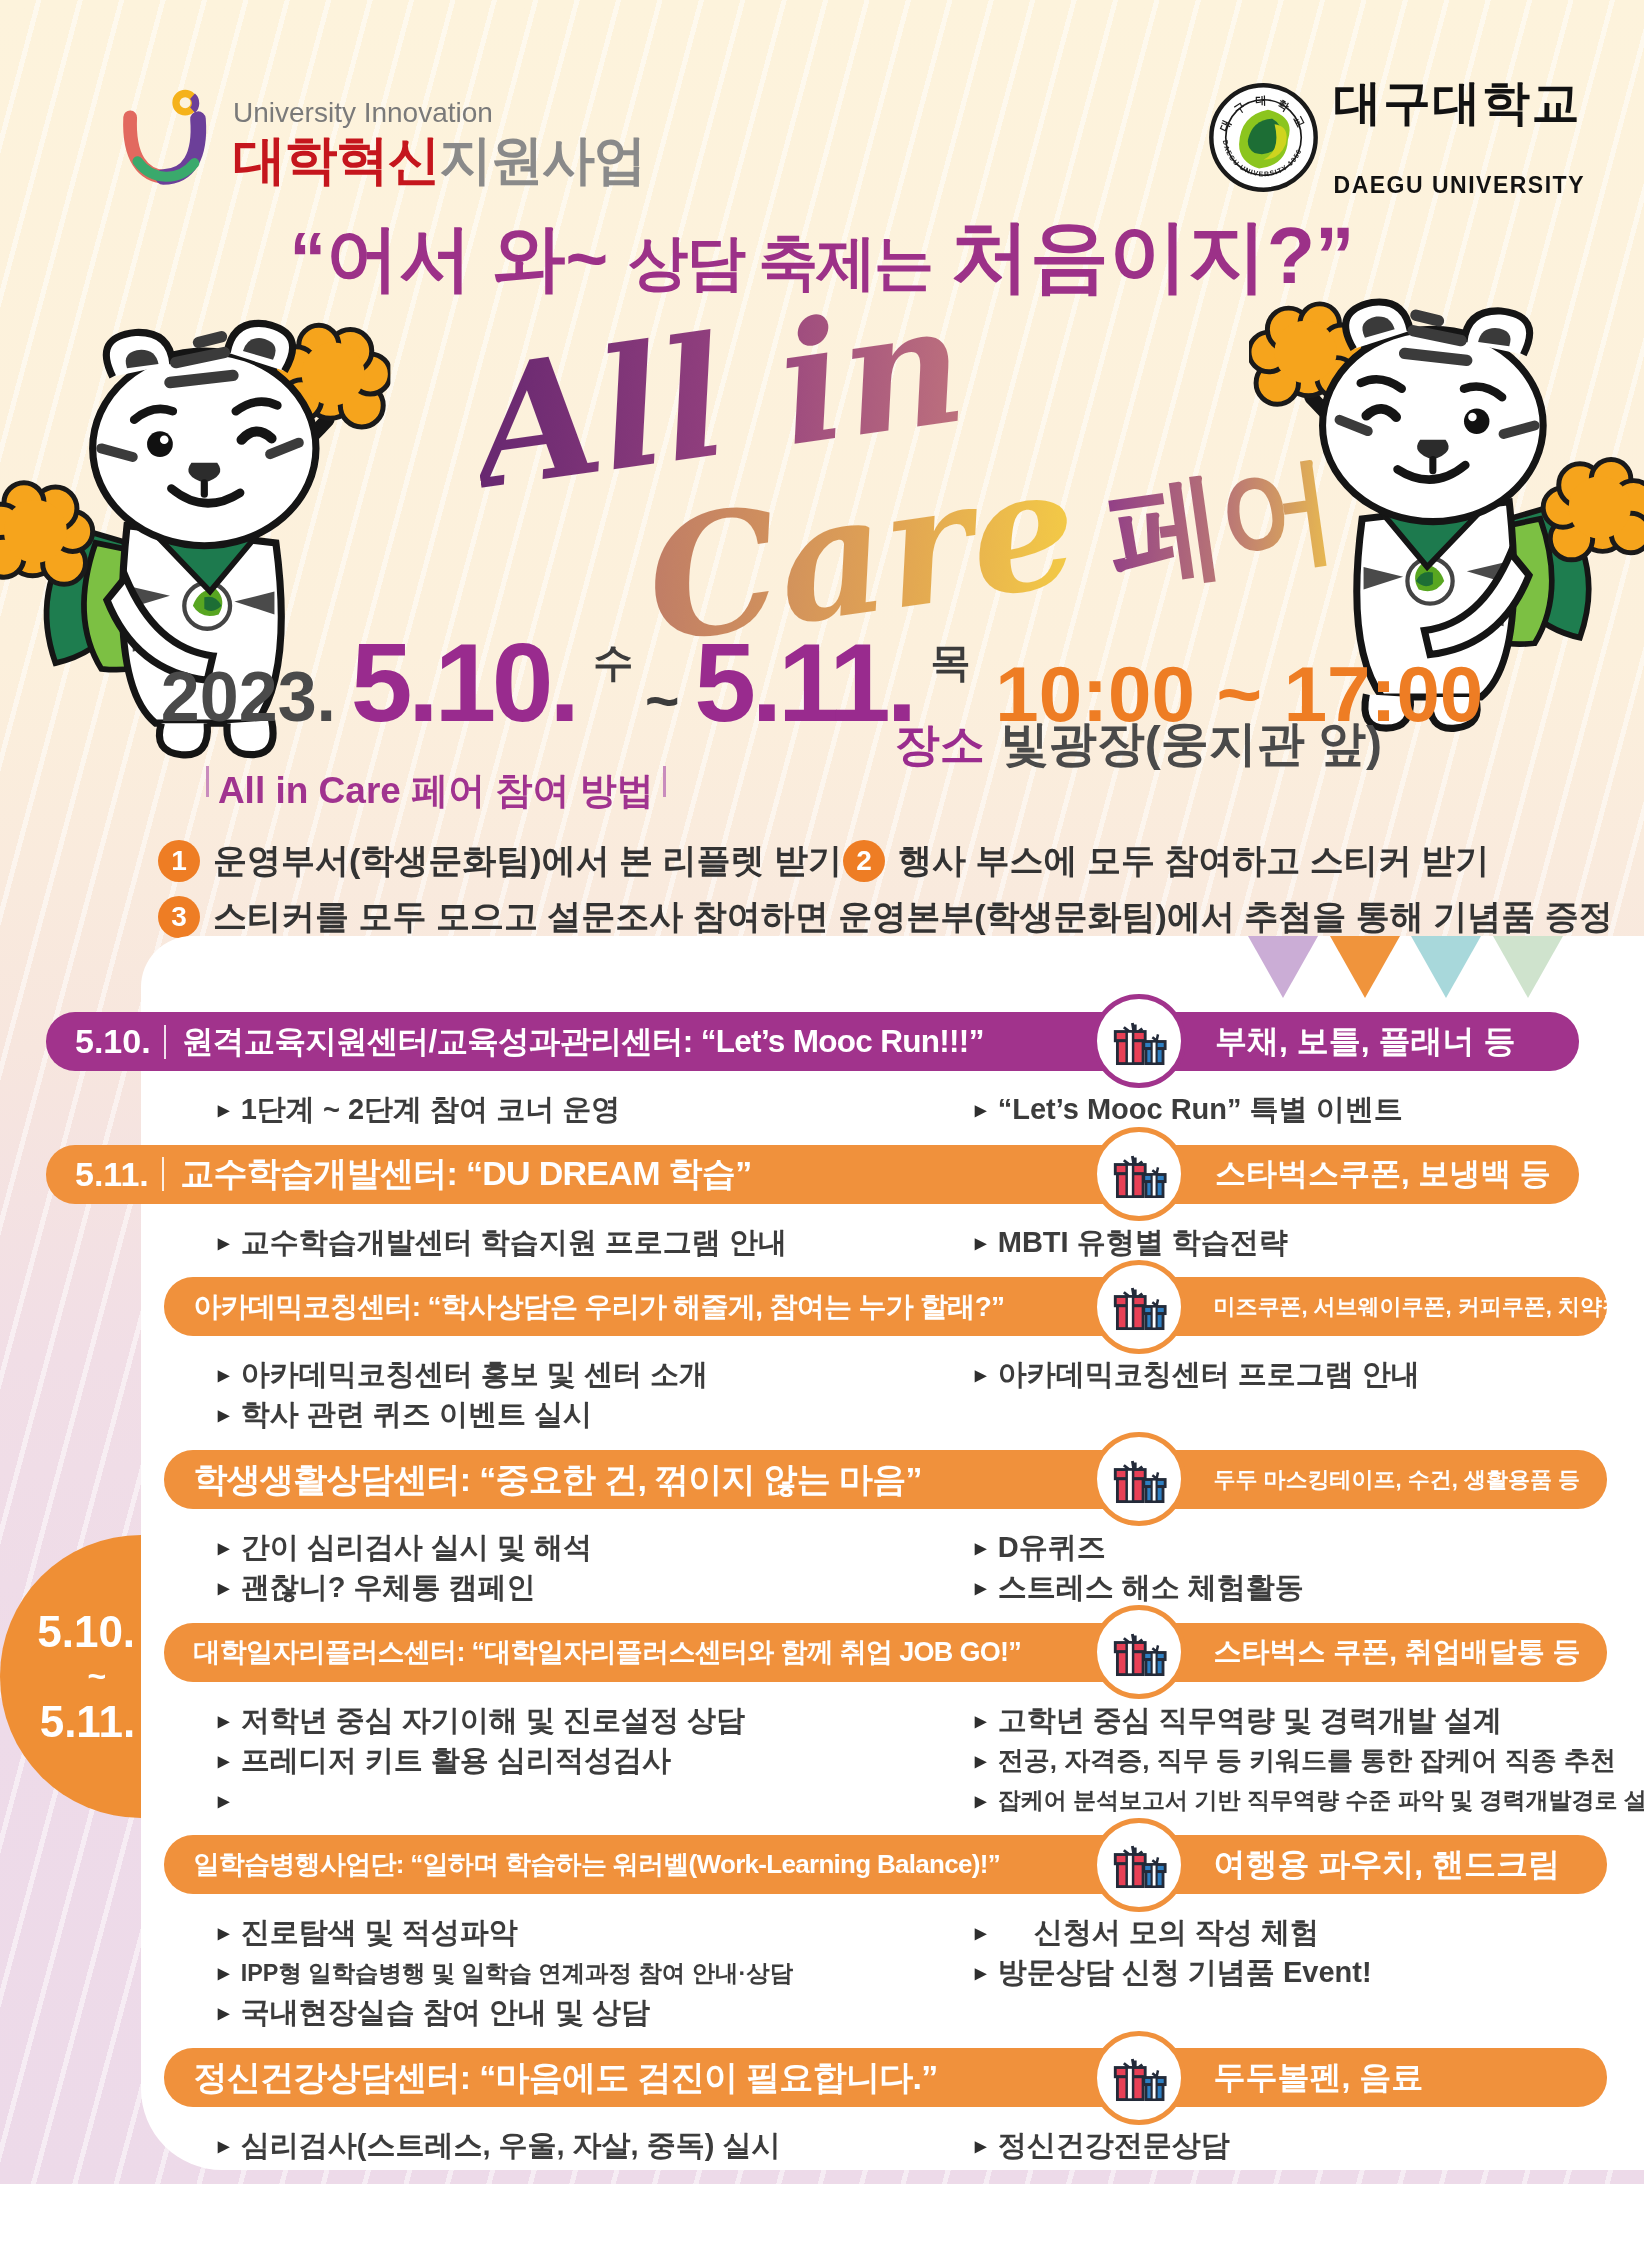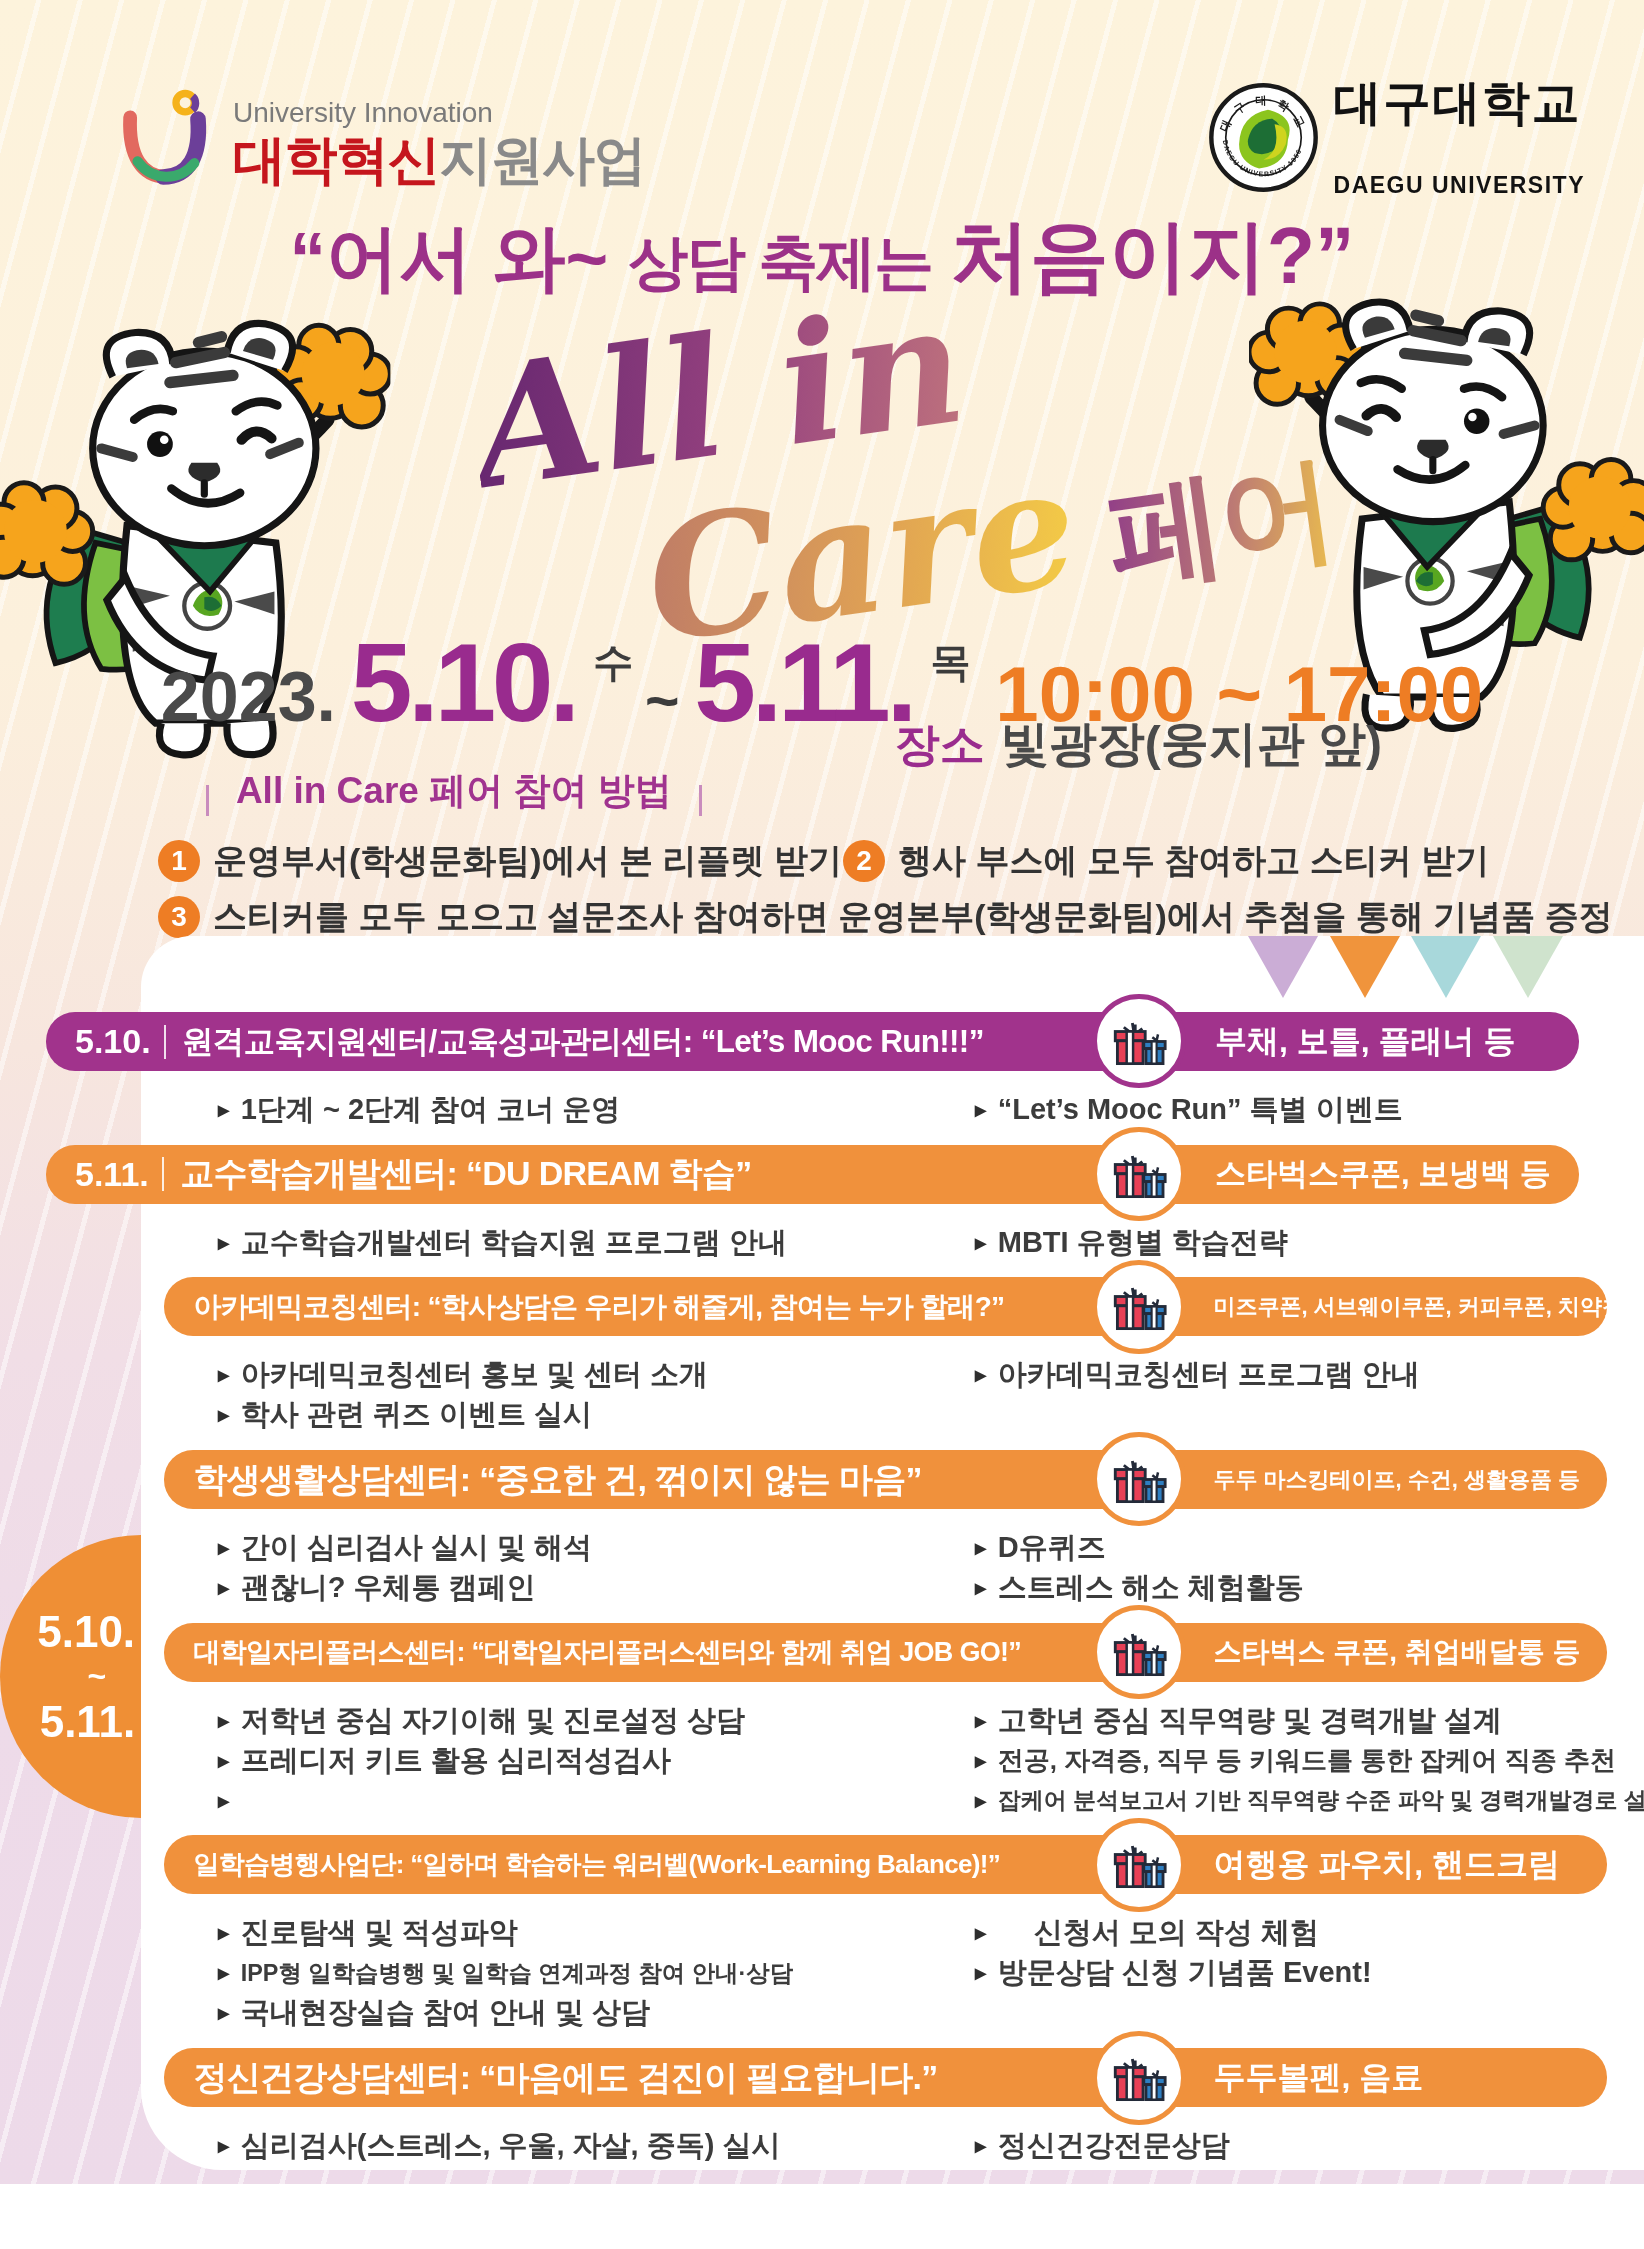--- a/index.html
+++ b/index.html
@@ -43,21 +43,21 @@
   .daterow .year{font-size:70px;color:#4a4a4a;font-weight:600;}
   .daterow .big{font-size:111px;color:#992b8e;font-weight:800;letter-spacing:-4.4px;}
   .daterow .day{font-size:40px;color:#3c3c3c;font-weight:800;position:relative;top:-45px;left:2.9px;}
   .daterow .tld{font-size:59px;color:#3c3c3c;font-weight:700;}
   .daterow .time{font-size:78px;color:#ee7d24;font-weight:700;margin-left:13px;}
   .venuerow{position:absolute;right:262px;top:712px;z-index:2;white-space:nowrap;}
   .venuerow .lb{font-size:45px;font-weight:800;color:#9a2c8e;margin-right:16px;}
   .venuerow .vn{font-size:48px;font-weight:800;color:#4a4a4a;}
   
   .howto{position:absolute;left:158px;top:766px;width:1385px;z-index:2;}
-  .howto .ht{display:flex;align-items:flex-end;gap:27px;color:#a0338f;font-size:37px;font-weight:700;padding-left:48px;}
+  .howto .ht{display:flex;align-items:flex-start;gap:9px;color:#a0338f;font-size:37px;font-weight:700;padding-left:48px;}
   .hbar{width:2.9px;height:31px;background:#c98cbd;}
   .steps{margin-top:22px;font-size:34px;color:#333;font-weight:600;}
   .srow{display:flex;margin-top:10.3px;align-items:center;white-space:nowrap;}
   .step{display:flex;align-items:center;}
   .step.w{width:685px;}
   .num{flex:0 0 auto;width:42px;height:42px;border-radius:50%;background:#ee7d24;color:#fff;
     display:flex;align-items:center;justify-content:center;font-size:28px;font-weight:800;margin-right:13px;}
   
   .panel{position:absolute;left:141px;top:936px;width:1503px;height:1234px;background:#fff;
     border-radius:51px 0 0 81px;z-index:2;padding-top:76px;box-sizing:border-box;}

